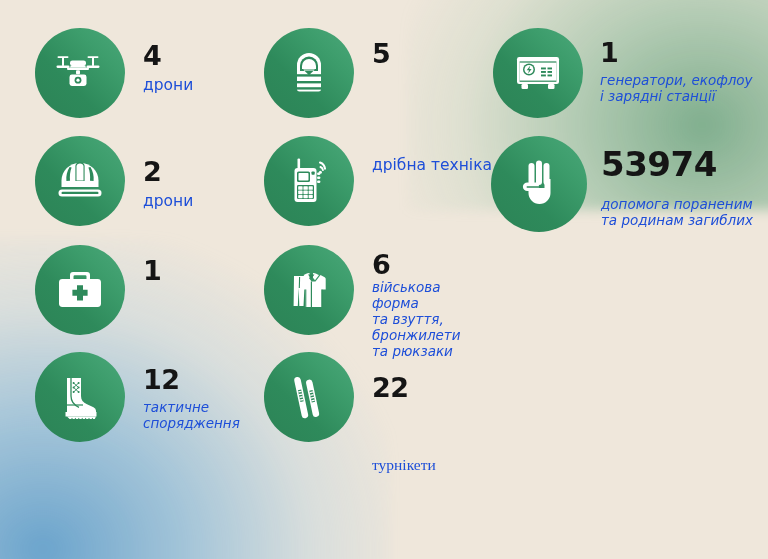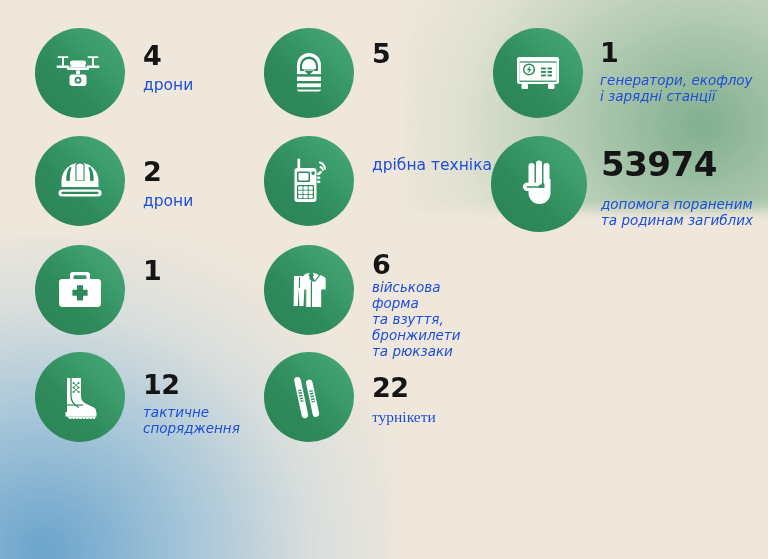--- a/index.html
+++ b/index.html
@@ -287,21 +287,21 @@
     <div class="textblock" style="margin-left:18px; padding-top:6px;">
       <div class="num num-lg">6</div>
       <div class="label lbl-sm" style="margin-top:2px;">військова
 форма
 та взуття,
 бронжилети
 та рюкзаки</div>
     </div>
   </div>
 
-  <div class="item" style="left:35px; top:352px;align-items:center;">
+  <div class="item" style="left:35px; top:352px;">
     <div class="circle c90">
       <span>
         <svg width="52" height="50" viewBox="0 0 52 50" fill="#fff">
           <path d="M13 6 h14 v18 c0 4 2 6.5 6 8.2 l6.5 3 a4 4 0 0 1 2.5 3.6 v2.2 h-29 z"></path>
           <path d="M11.5 40 h31 v4.5 h-31 z"></path>
           <path d="M13 44.5 h29 l-1.2 2.6 h-1.6 l-0.8 -1.3 l-0.8 1.3 h-1.8 l-0.8 -1.3 l-0.8 1.3 h-1.8 l-0.8 -1.3 l-0.8 1.3 h-1.8 l-0.8 -1.3 l-0.8 1.3 h-1.8 l-0.8 -1.3 l-0.8 1.3 h-1.8 l-0.8 -1.3 l-0.8 1.3 h-1.8 l-0.8 -1.3 l-0.8 1.3 h-1.6 z"></path>
           <path d="M17 6 v18 c0 6 3.3 9.2 8 11.3" stroke="#2E8A5B" stroke-width="1.3" fill="none"></path>
           <g fill="#2E8A5B">
             <circle cx="19.6" cy="11" r="1"></circle>
             <circle cx="19.6" cy="15.5" r="1"></circle>
@@ -338,19 +338,19 @@
             <rect x="24" y="9" width="6.5" height="38" rx="3.2"></rect>
             <rect x="25.6" y="20" width="3.3" height="12" fill="#2E8A5B"></rect>
             <rect x="25.6" y="21.2" width="3.3" height="1.3" fill="#fff"></rect>
             <rect x="25.6" y="24" width="3.3" height="1.3" fill="#fff"></rect>
             <rect x="25.6" y="26.8" width="3.3" height="1.3" fill="#fff"></rect>
             <rect x="25.6" y="29.6" width="3.3" height="1.3" fill="#fff"></rect>
           </g>
         </svg>
       </span>
     </div>
-    <div class="textblock" style="margin-left:18px; padding-top:22px;">
+    <div class="textblock" style="margin-left:18px; padding-top:22px;gap:48px;">
       <div class="num num-lg">22</div>
       <div class="label lbl-md" style="margin-top:7px;font-family:Liberation Serif, serif;">турнікети</div>
     </div>
   </div>
 
 </div>
 
 </body></html>

